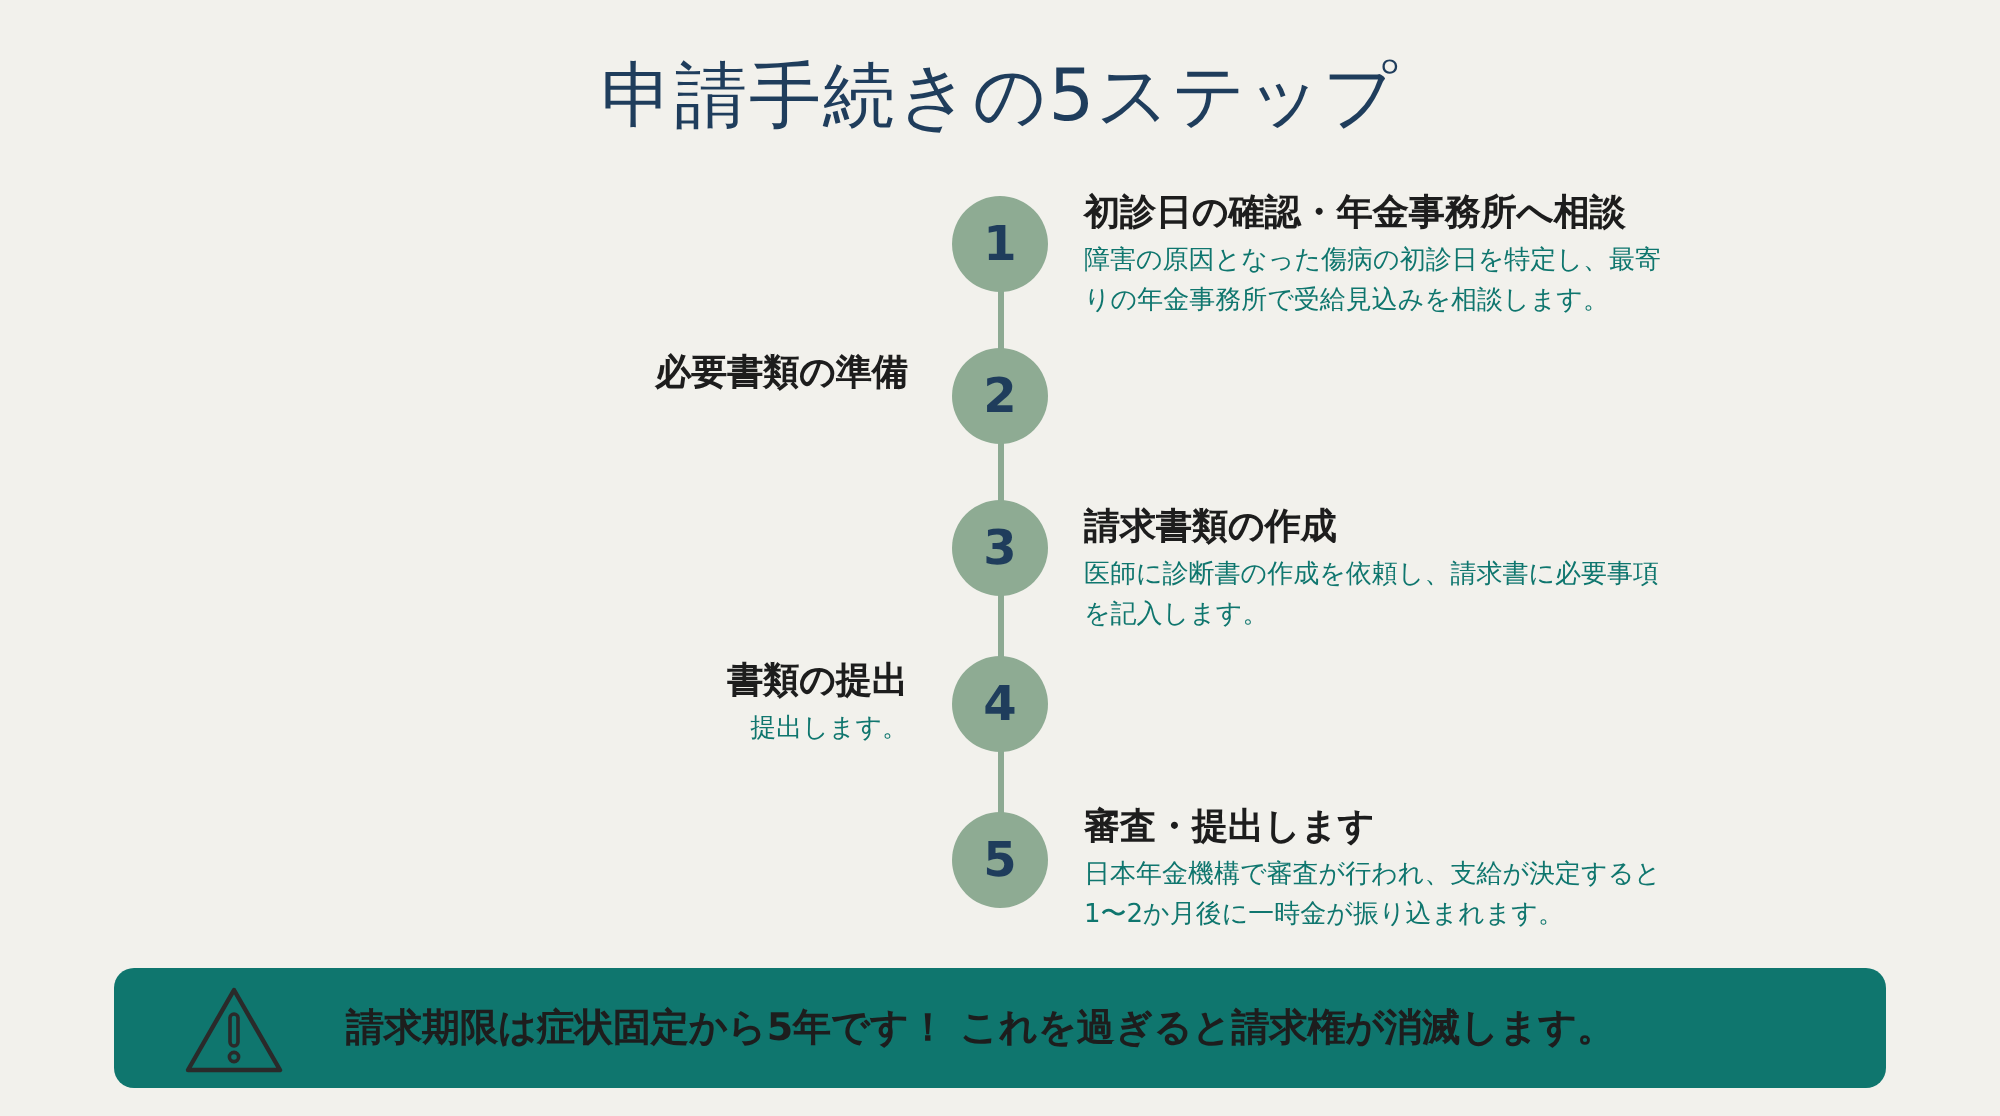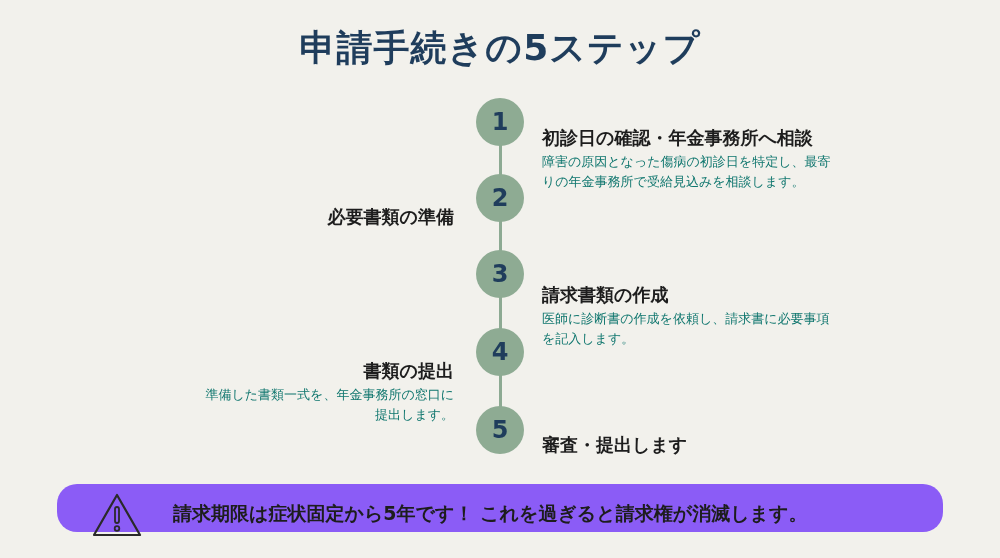--- a/index.html
+++ b/index.html
@@ -8,21 +8,21 @@
       background: #f2f1ec;
       font-family: "DejaVu Sans", "Liberation Sans", sans-serif;
       position: relative;
       color: #1d1d1d;
     }
     .title {
       position: absolute;
       top: 24px; left: 0; width: 1000px;
       text-align: center;
       font-size: 36px;
-      font-weight: bold;
+      font-weight: normal;
       color: #1f3d5c;
       letter-spacing: 1px;
     }
     .timeline-line {
       position: absolute;
       left: 499px;
       top: 122px;
       width: 3px;
       height: 310px;
       background: #8daa93;
@@ -42,36 +42,35 @@
     }
     .step {
       position: absolute;
     }
     .step .heading {
       font-size: 18px;
       font-weight: bold;
       color: #1d1d1d;
       line-height: 24px;
       white-space: nowrap;
-      margin-top: 31px;
     }
     .step .desc {
       font-size: 13px;
       color: #0f766e;
       line-height: 20px;
       margin-top: 2px;
     }
     .step.right { left: 542px; width: 350px; text-align: left; }
     .step.left { right: 546px; width: 340px; text-align: right; font-family: Liberation Serif, serif; }
     .banner {
       position: absolute;
       left: 57px; top: 484px;
-      width: 886px; height: 48px;
-      background: #8b5cf6;
-      border-radius: 20px;
+      width: 886px; height: 60px;
+      background: #0f766e;
+      border-radius: 10px;
       display: flex;
       align-items: center;
     }
     .warn-icon {
       position: absolute;
       left: 34px; top: 8px;
       width: 52px; height: 46px;
     }
     .banner-text {
       position: absolute;
@@ -114,27 +113,30 @@
   <div class="heading">請求書類の作成</div>
   <div class="desc">
     <div>医師に診断書の作成を依頼し、請求書に必要事項</div>
     <div>を記入します。</div>
   </div>
 </div>
 
 <div class="step left" style="top:328px;text-align:right;">
   <div class="heading">書類の提出</div>
   <div class="desc">
-    <div>準備した書類一式を、年金事務所の窓口に</div>
     <div>提出します。</div>
   </div>
 </div>
 
 <div class="step right" style="top:402px;">
   <div class="heading">審査・提出します</div>
+  <div class="desc">
+    <div>日本年金機構で審査が行われ、支給が決定すると</div>
+    <div>1〜2か月後に一時金が振り込まれます。</div>
+  </div>
 </div>
 
 <div class="banner">
   <svg class="warn-icon" viewBox="0 0 52 46">
     <path d="M26 3 L49 43 L3 43 Z" fill="none" stroke="#2a2a2a" stroke-width="2.2" stroke-linejoin="round"></path>
     <rect x="24" y="15" width="4" height="16" rx="2" fill="none" stroke="#2a2a2a" stroke-width="1.8"></rect>
     <circle cx="26" cy="36.5" r="2.3" fill="none" stroke="#2a2a2a" stroke-width="1.8"></circle>
   </svg>
   <div class="banner-text">請求期限は症状固定から5年です！ これを過ぎると請求権が消滅します。</div>
 </div>

